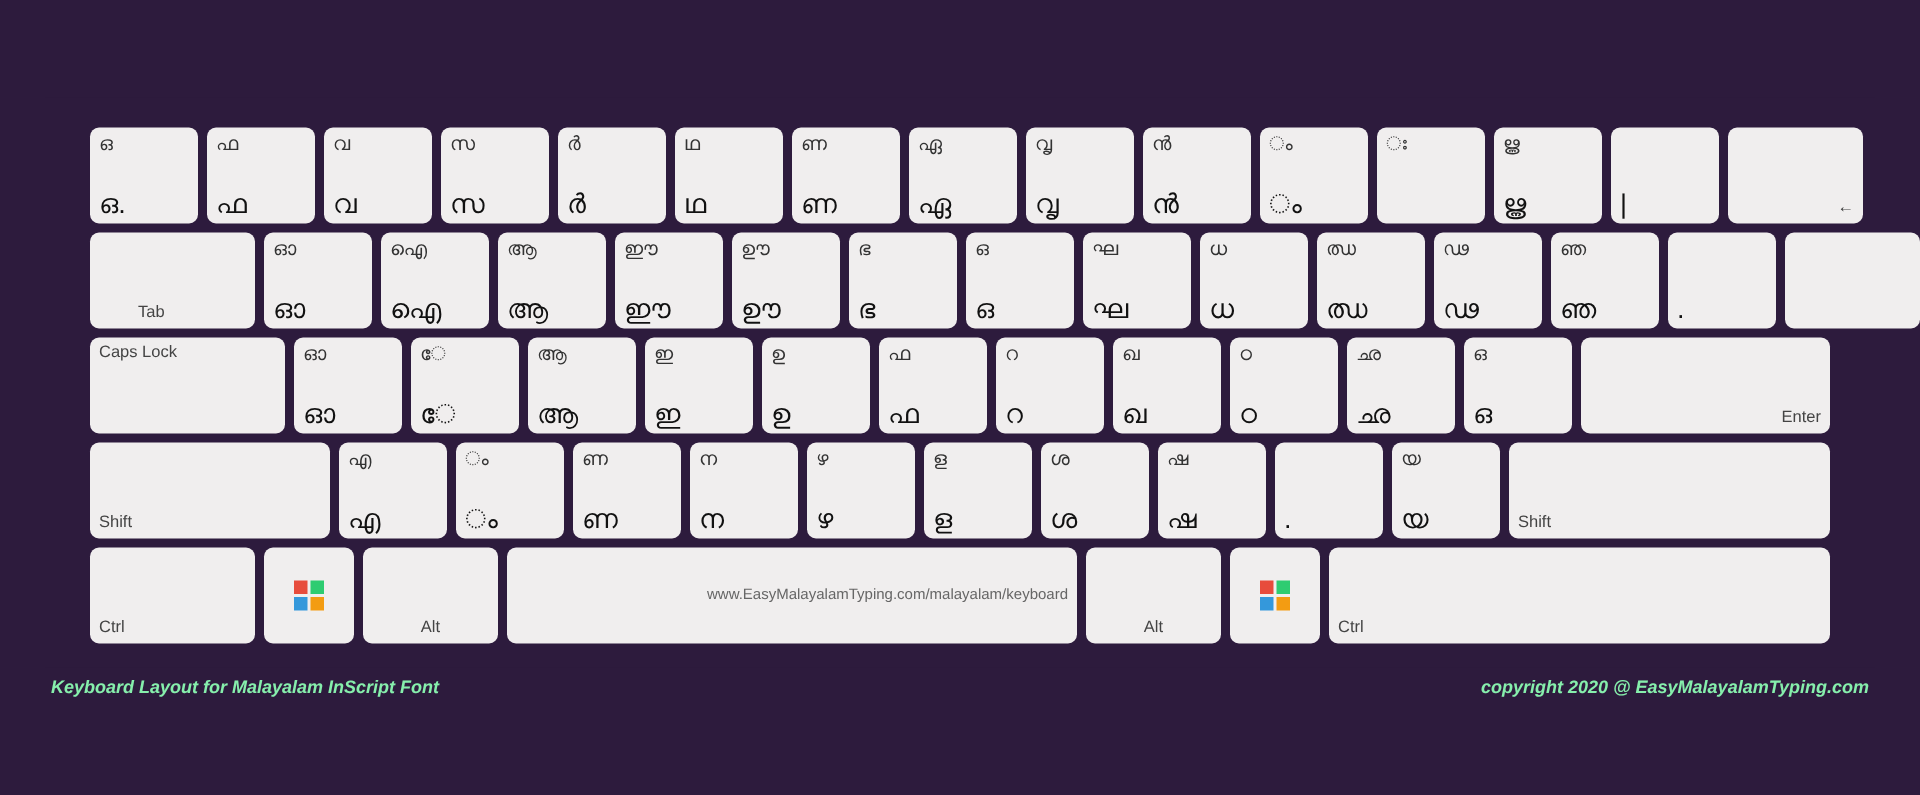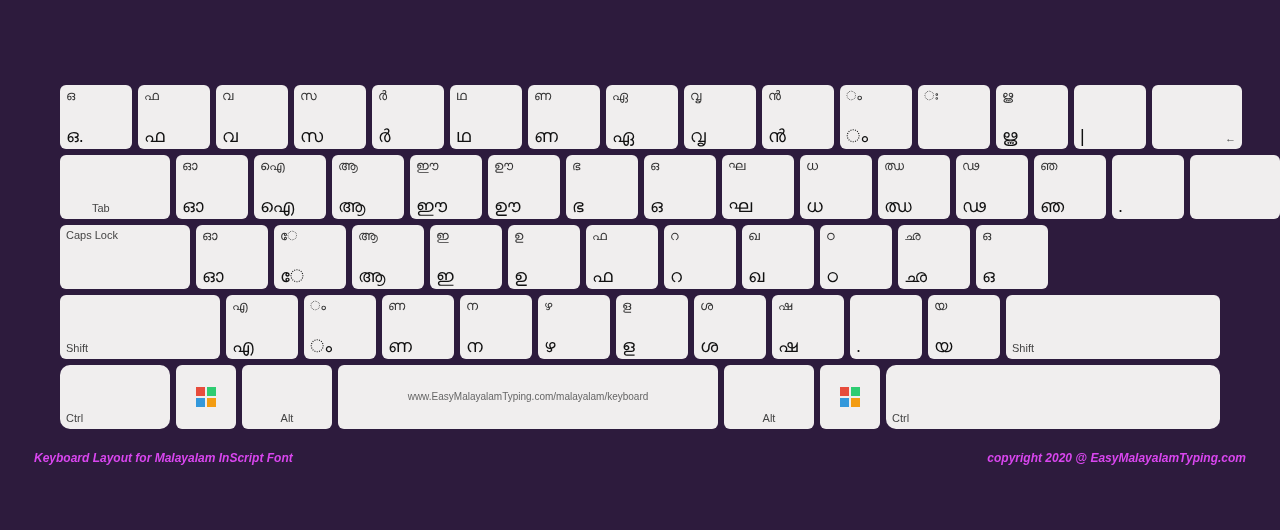--- a/index.html
+++ b/index.html
@@ -57,21 +57,21 @@
     .key .key-label {
       font-size: 11px;
       color: #444;
       line-height: 1.2;
     }
     .key.wide-tab { min-width: 110px; padding-left: 32px; }
     .key.wide-caps { min-width: 126px; }
     .key.wide-shift-l { min-width: 158px; }
     .key.wide-shift-r { min-width: 158px; }
     .key.wide-backspace { min-width: 90px; justify-content: center; align-items: flex-end; }
-    .key.wide-ctrl { min-width: 110px; border-radius: 10px; }
+    .key.wide-ctrl { min-width: 110px; }
     .key.wide-alt { min-width: 90px; align-items: center; }
     .key.key-enter {
       min-width: 110px;
       display: flex;
       align-items: flex-end;
       justify-content: flex-end;
     }
     .key.key-backspace {
       min-width: 90px;
       display: flex;
@@ -79,21 +79,21 @@
       justify-content: flex-end;
     }
     .footer {
       display: flex;
       justify-content: space-between;
       width: 1220px;
       padding: 6px 4px 0 4px;
     }
     .footer-text {
       font-size: 12px;
-      color: #d946ef;
+      color: #86efac;
       font-style: italic;
       font-weight: bold;
       text-align: center;
     }
     .key-windows {
       min-width: 60px;
       display: flex;
       align-items: center;
       justify-content: center;
     }
@@ -284,20 +284,23 @@
         <span class="bottom-char">ഠ</span>
       </div>
     <div class="key">
         <span class="top-char">ഛ</span>
         <span class="bottom-char">ഛ</span>
       </div>
     <div class="key">
         <span class="top-char">ഒ</span>
         <span class="bottom-char">ഒ</span>
       </div>
+    <div class="key key-enter" style="flex:1;justify-content:flex-end;align-items:flex-end;min-width:110px;">
+        <span class="key-label">Enter</span>
+      </div>
   </div>
 
   <div class="keyboard-row">
     <div class="key wide-shift-l" style="min-width:160px;justify-content:flex-end;">
         <span class="key-label">Shift</span>
       </div>
     <div class="key">
         <span class="top-char">എ</span>
         <span class="bottom-char">എ</span>
       </div>
@@ -349,21 +352,21 @@
       <div class="win-icon">
         <span></span>
           <span></span>
           <span></span>
           <span></span>
       </div>
     </div>
     <div class="key wide-alt" style="min-width:90px;justify-content:flex-end;">
         <span class="key-label">Alt</span>
       </div>
-    <div class="key key-space" style="flex:1;align-items:center;justify-content:center;min-width:380px;">
+    <div class="key key-space" style="flex:1;align-items:flex-end;justify-content:center;min-width:380px;">
       <span class="key-label" style="font-size:10px;color:#666;">www.EasyMalayalamTyping.com/malayalam/keyboard</span>
     </div>
     <div class="key wide-alt" style="min-width:90px;justify-content:flex-end;">
         <span class="key-label">Alt</span>
       </div>
     <div class="key key-windows" style="min-width:60px;align-items:center;justify-content:center;">
       <div class="win-icon">
         <span></span>
           <span></span>
           <span></span>

